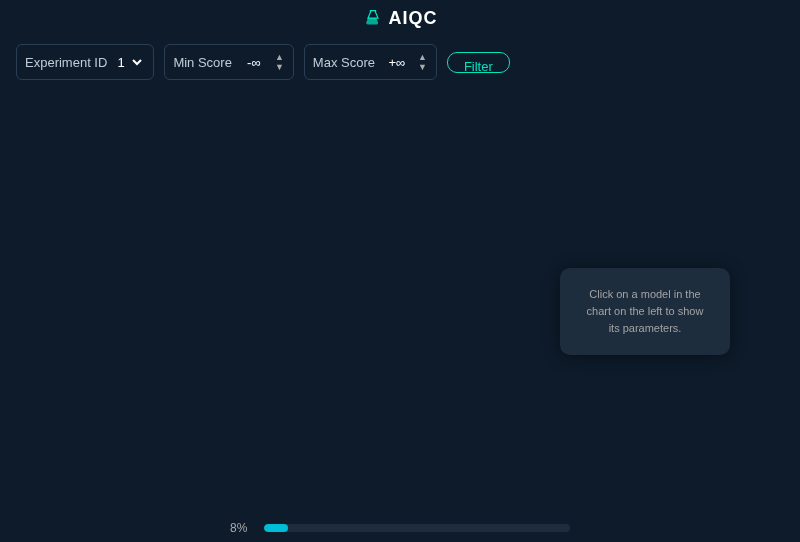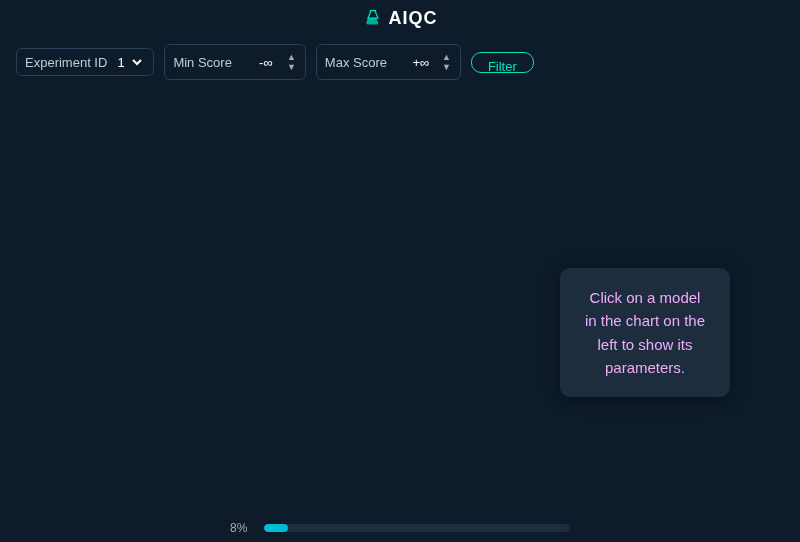--- a/index.html
+++ b/index.html
@@ -55,21 +55,21 @@
     }
 
     .filter-group {
       display: flex;
       align-items: center;
       gap: 6px;
       border: 1px solid #2a3f55;
       border-radius: 6px;
       padding: 4px 8px;
       background-color: #0d1b2a;
-      height: 28px;
+      height: 36px;
     }
 
     .filter-group label {
       font-size: 13px;
       color: #c0cdd8;
       white-space: nowrap;
     }
 
     .filter-group select {
       background-color: #0d1b2a;
@@ -78,21 +78,21 @@
       font-size: 13px;
       outline: none;
       cursor: pointer;
       padding-right: 4px;
       appearance: auto;
     }
 
     .filter-group-spin {
       display: flex;
       align-items: center;
-      gap: 16px;
+      gap: 4px;
       border: 1px solid #2a3f55;
       border-radius: 6px;
       padding: 4px 8px;
       background-color: #0d1b2a;
       height: 36px;
     }
 
     .filter-group-spin label {
       font-size: 13px;
       color: #c0cdd8;
@@ -153,22 +153,22 @@
     
     .tooltip-box {
       position: absolute;
       right: 70px;
       top: 180px;
       background-color: #1e2d3d;
       border-radius: 10px;
       padding: 18px 22px;
       width: 170px;
       text-align: center;
-      font-size: 15px;
-      color: #f0abfc;
+      font-size: 11px;
+      color: #a3a3a3;
       line-height: 1.55;
       box-shadow: 0 2px 16px rgba(0,0,0,0.4);
     }
 
     
     .progress-bar-area {
       position: absolute;
       bottom: 0;
       left: 0;
       right: 0;

